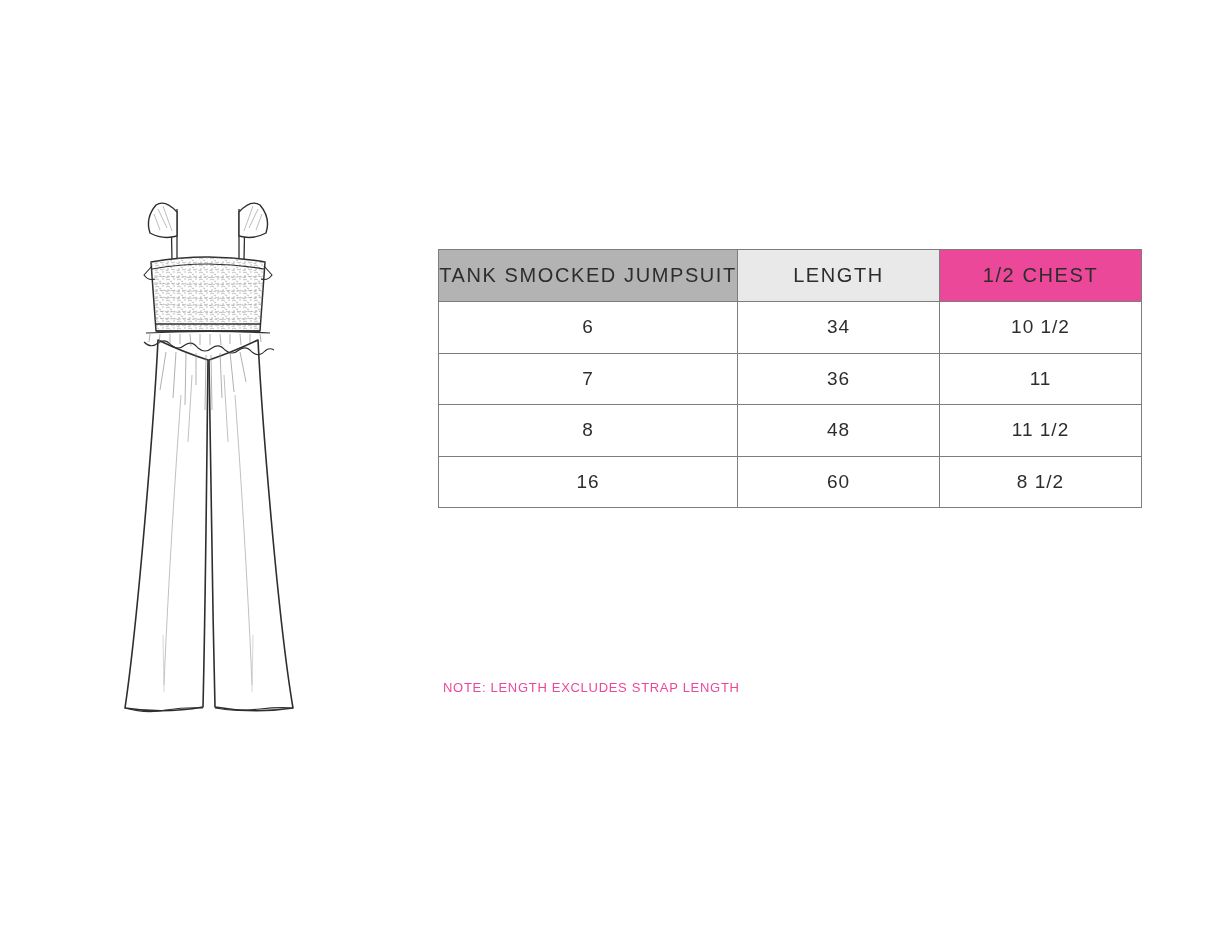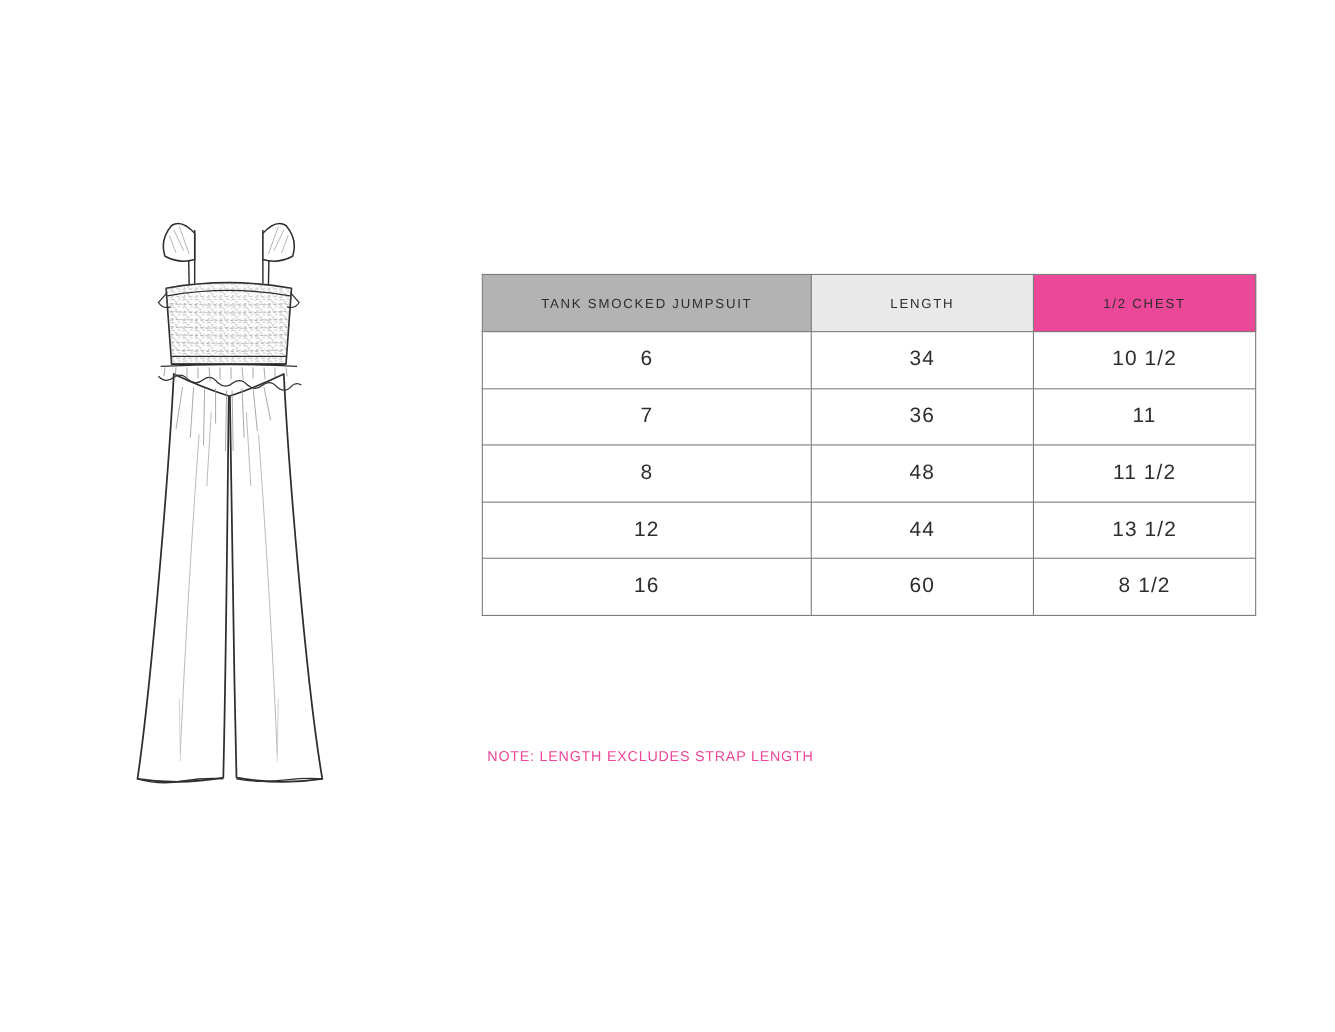--- a/index.html
+++ b/index.html
@@ -34,21 +34,21 @@
   table.size-chart td {
     border: 1.5px solid #7d7d7d;
     text-align: center;
     vertical-align: middle;
     color: #2d2d2d;
     font-weight: 400;
     padding: 0;
   }
   table.size-chart th {
     height: 51px;
-    font-size: 12px;
+    font-size: 20px;
     letter-spacing: 1.6px;
     font-weight: 400;
   }
   th.col-title { background: #b3b3b3; width: 298px; }
   th.col-length { background: #e9e9e9; width: 201px; }
   th.col-chest  { background: #ec4899; width: 201px; }
   table.size-chart td {
     height: 50.5px;
     font-size: 19px;
     letter-spacing: 1px;
@@ -136,25 +136,20 @@
         <td>7</td>
         <td>36</td>
         <td>11</td>
       </tr>
       <tr>
         <td>8</td>
         <td>48</td>
         <td>11 1/2</td>
       </tr>
       <tr>
-        <td>12</td>
-        <td>44</td>
-        <td>13 1/2</td>
-      </tr>
-      <tr>
         <td>16</td>
         <td>60</td>
         <td>8 1/2</td>
       </tr>
     </tbody>
   </table>
 
   <div class="note">NOTE: LENGTH EXCLUDES STRAP LENGTH</div>
 
 </div>

